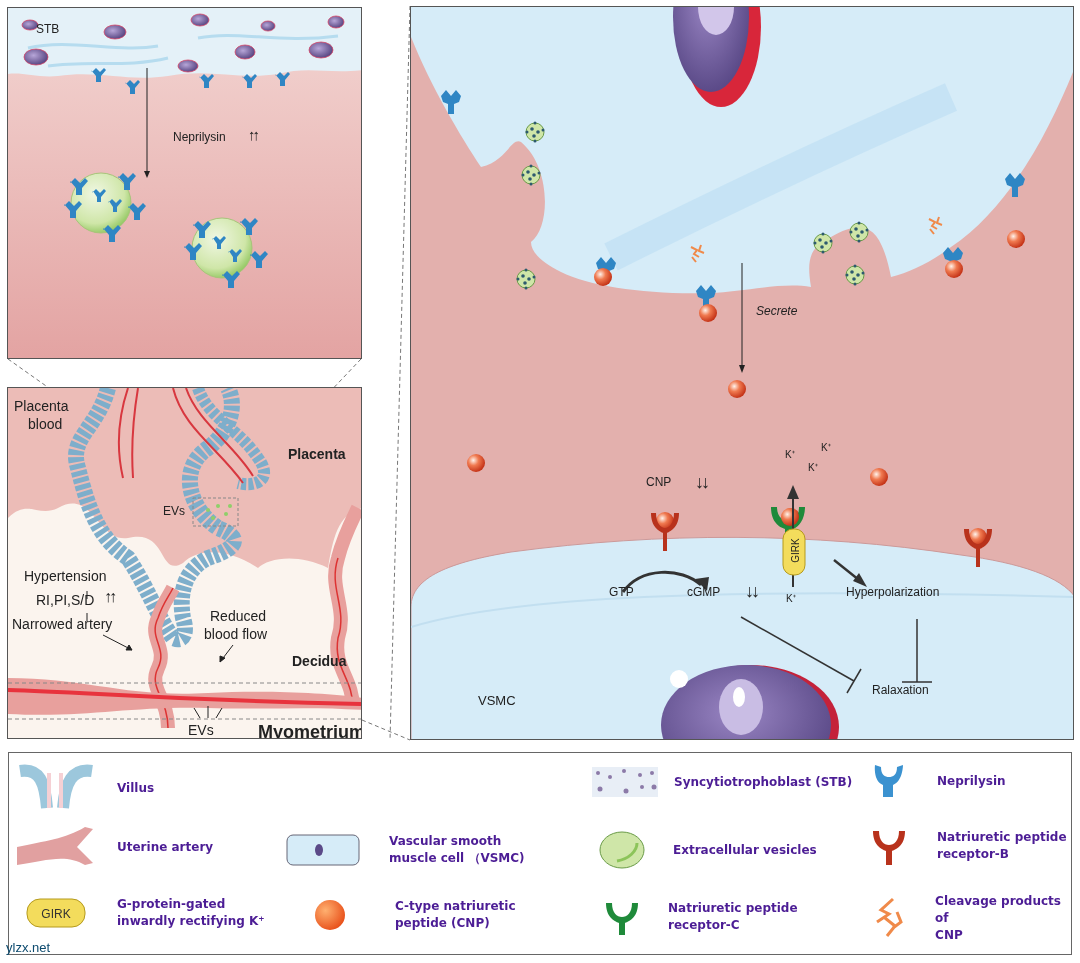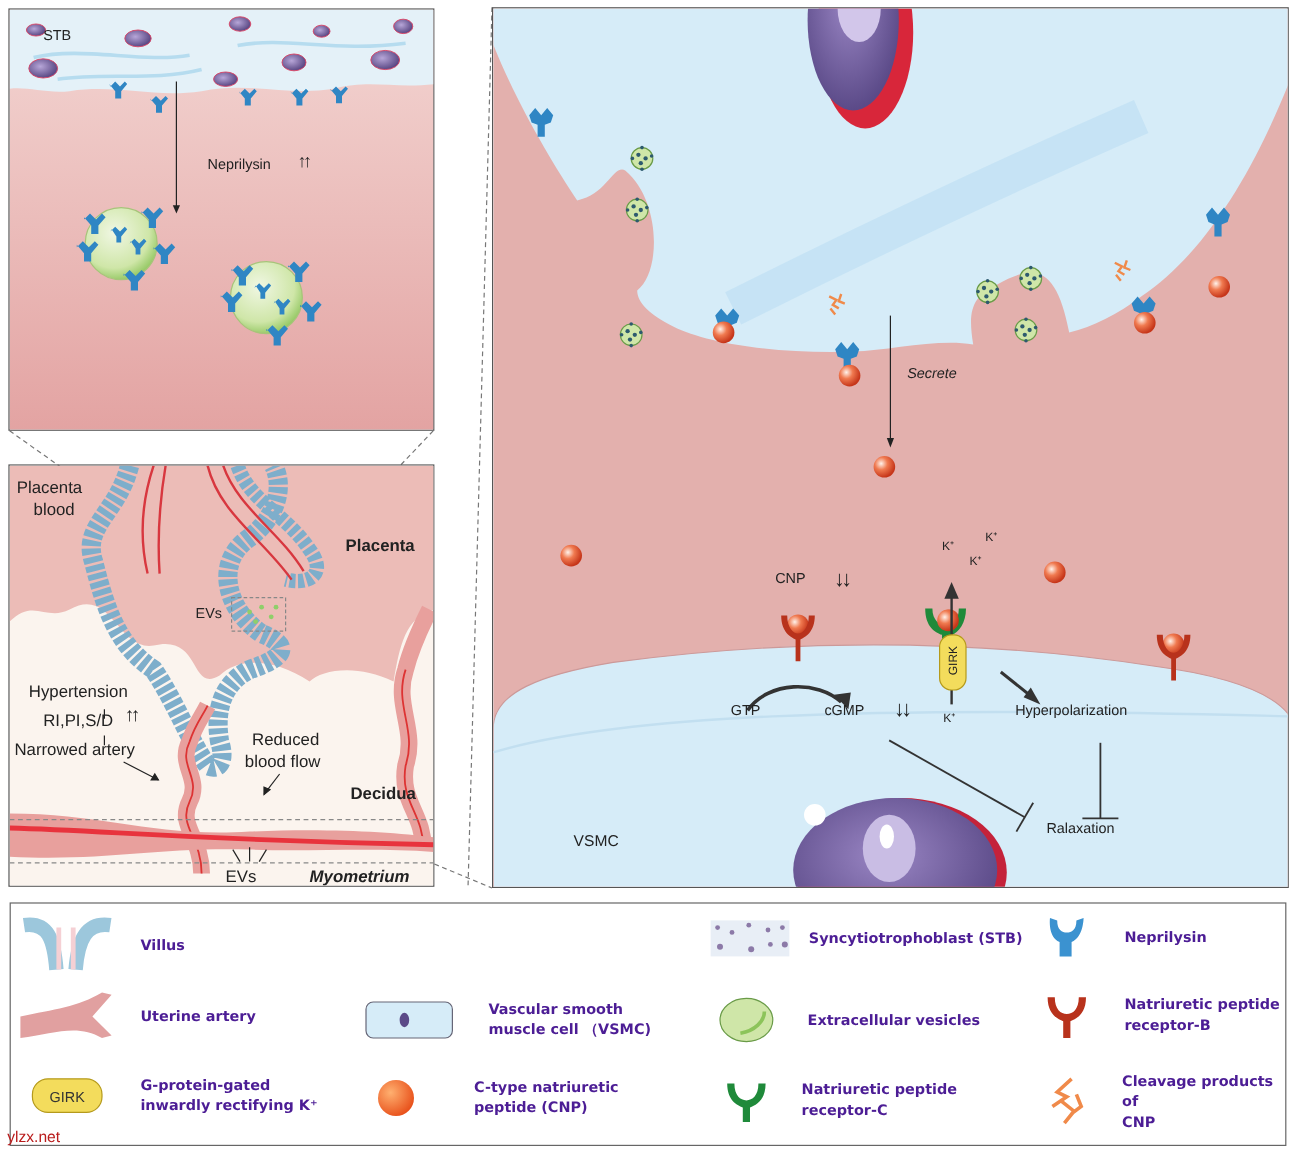--- a/index.html
+++ b/index.html
@@ -3,21 +3,21 @@
 <meta charset="utf-8">
 <style>
   html,body{margin:0;padding:0;background:#ffffff;}
   body{width:1080px;height:963px;position:relative;overflow:hidden;font-family:"Liberation Sans",sans-serif;color:#222;}
   .panel{position:absolute;border:1.5px solid #555;box-sizing:border-box;overflow:hidden;}
   svg text{font-family:"Liberation Sans",sans-serif;}
   .lbl{position:absolute;font-family:"Liberation Sans",sans-serif;color:#222;white-space:nowrap;}
   .legend{position:absolute;left:8px;top:752px;width:1064px;height:203px;border:1.5px solid #666;box-sizing:border-box;background:#fff;}
   .lg-item{position:absolute;display:flex;align-items:center;}
   .lg-text{font-family:"DejaVu Sans",sans-serif;font-weight:bold;font-size:12px;color:#4c1d95;line-height:17px;white-space:pre-line;}
-  .watermark{position:absolute;left:6px;top:940px;font-size:13px;color:#b91c1c;font-family:"Liberation Sans",sans-serif;}
+  .watermark{position:absolute;left:6px;top:940px;font-size:13px;color:#0c4a6e;font-family:"Liberation Sans",sans-serif;}
 </style>
 </head>
 <body>
 
 <div class="panel" style="left:7px;top:7px;width:355px;height:352px;">
   <svg width="355" height="352">
     <defs>
       <linearGradient id="tlBg" x1="0" y1="0" x2="0" y2="1">
         <stop offset="0" stop-color="#f3d6d3"></stop>
           <stop offset="1" stop-color="#e3a3a2"></stop>
@@ -135,21 +135,21 @@
   <span class="lbl" style="left:280px;top:58px;font-size:14px;font-weight:bold;">Placenta</span>
   <span class="lbl" style="left:155px;top:116px;font-size:12px;">EVs</span>
   <span class="lbl" style="left:16px;top:180px;font-size:14px;">Hypertension</span>
   <span class="lbl" style="left:28px;top:204px;font-size:14px;">RI,PI,S/D</span>
   <span class="lbl" style="left:96px;top:200px;font-size:16px;font-weight:bold;letter-spacing:-3px;">↑↑</span>
   <span class="lbl" style="left:4px;top:228px;font-size:14px;">Narrowed artery</span>
   <span class="lbl" style="left:202px;top:220px;font-size:14px;">Reduced</span>
   <span class="lbl" style="left:196px;top:238px;font-size:14px;">blood flow</span>
   <span class="lbl" style="left:284px;top:265px;font-size:14px;font-weight:bold;text-align:right;">Decidua</span>
   <span class="lbl" style="left:180px;top:334px;font-size:14px;">EVs</span>
-  <span class="lbl" style="left:250px;top:334px;font-size:14px;font-weight:bold;font-style:italic;">Myometrium</span>
+  <span class="lbl" style="left:250px;top:334px;font-size:18px;font-weight:bold;">Myometrium</span>
 </div>
 
 <div class="panel" style="left:410px;top:6px;width:664px;height:734px;">
   <svg width="664" height="734">
     <defs>
       <radialGradient id="cnpG" cx="0.35" cy="0.35" r="0.65">
         <stop offset="0" stop-color="#fff2ea"></stop>
           <stop offset="0.45" stop-color="#f07a50"></stop>
           <stop offset="1" stop-color="#c6361a"></stop>
       </radialGradient>
@@ -282,21 +282,21 @@
   </div>
   <div class="lg-item" style="left:16px;top:142px;">
     <svg width="62" height="36">
         <rect x="2" y="4" width="58" height="28" rx="13" fill="#f3dc5c" stroke="#b59a1c"></rect>
         <text x="31" y="23" font-size="12" text-anchor="middle" fill="#333">GIRK</text>
       </svg>
     <span class="lg-text" style="margin-left:30px;">G-protein-gated
 inwardly rectifying K⁺</span>
   </div>
 
-  <div class="lg-item" style="left:294px;top:80px;">
+  <div class="lg-item" style="left:276px;top:80px;">
     <svg width="78" height="34">
         <rect x="2" y="2" width="72" height="30" rx="6" fill="#d6ecf8" stroke="#667"></rect>
         <ellipse cx="34" cy="17" rx="4" ry="6" fill="#5b4a88"></ellipse>
       </svg>
     <span class="lg-text" style="margin-left:26px;">Vascular smooth
 muscle cell （VSMC)</span>
   </div>
   <div class="lg-item" style="left:303px;top:144px;">
     <svg width="36" height="36">
         <defs>

